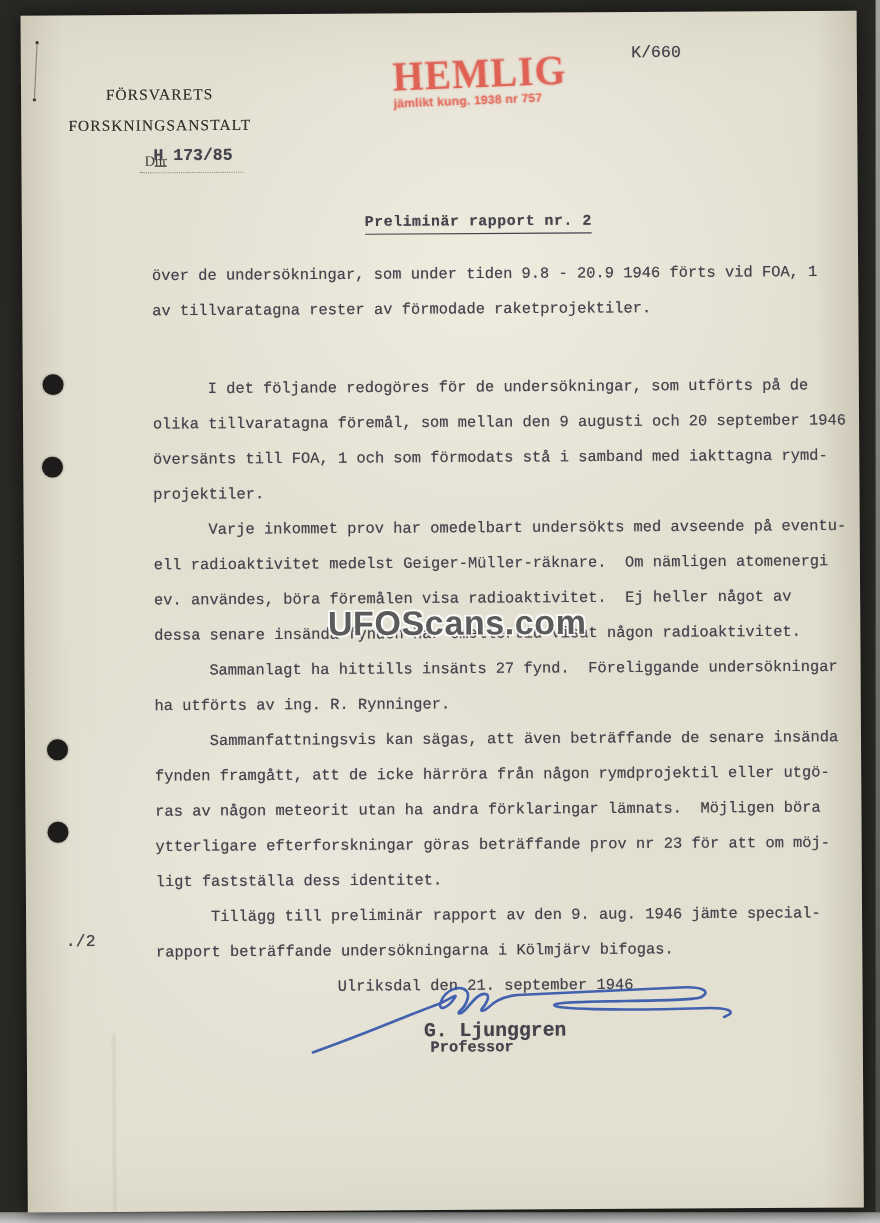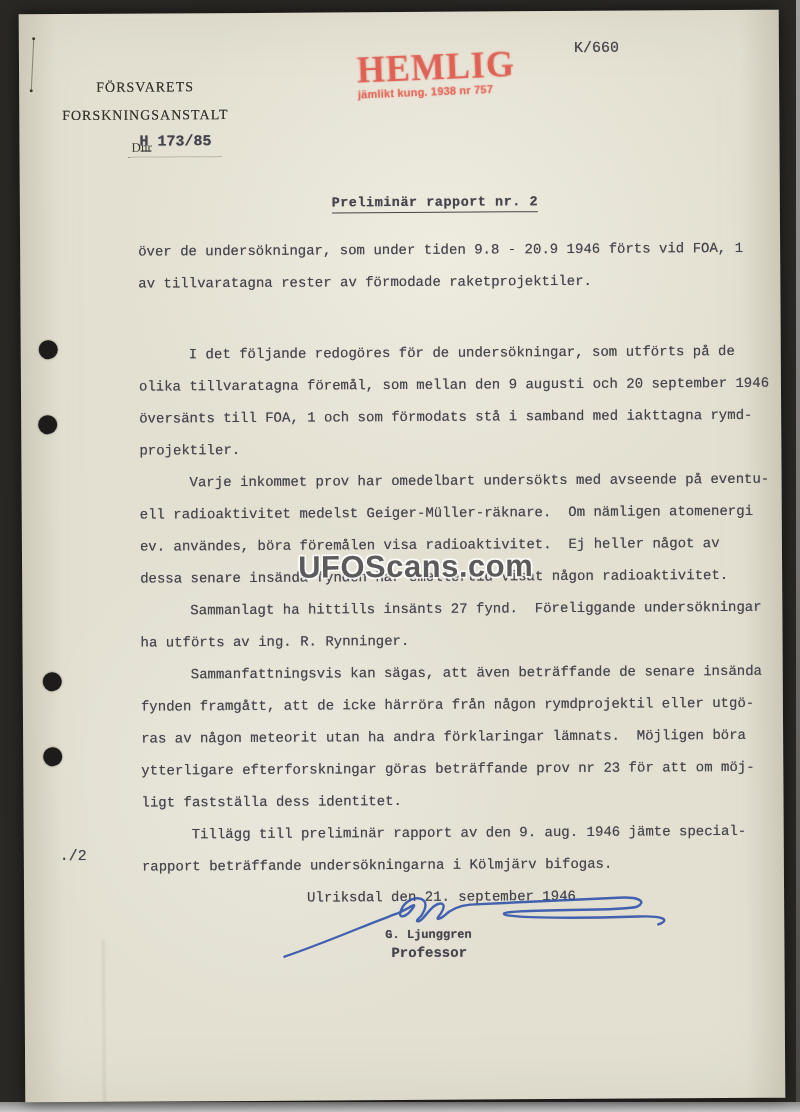--- a/index.html
+++ b/index.html
@@ -80,21 +80,21 @@
     border-bottom:1.6px solid #45434c;padding-bottom:2px;white-space:pre;
   }
   .body-text{position:absolute;left:118px;top:222px;width:640px;font-size:14px;line-height:32px;}
   .tline{white-space:pre;height:32px;}
   .tline.indent{padding-left:50px;}
   .tline.gap{margin-top:39px;}
   .tline.dateline{padding-left:165px;}
   .margin-note{position:absolute;left:36px;top:834px;font-size:15px;}
   
   .signature-svg{position:absolute;left:252px;top:878px;}
-  .sig-name{position:absolute;left:361px;top:916px;font-size:12px;font-weight:bold;white-space:pre;}
+  .sig-name{position:absolute;left:361px;top:916px;font-size:18px;font-weight:bold;white-space:pre;}
   .sig-title{position:absolute;left:367px;top:933px;font-size:14px;font-weight:bold;white-space:pre;}
   
   .watermark{
     position:absolute;left:276px;top:537px;
     font-family:"Liberation Sans",sans-serif;font-weight:bold;font-size:31px;letter-spacing:.5px;
     color:rgba(45,45,45,.78);
     text-shadow:-1.5px -1.5px 0 rgba(255,255,255,.75), 1.5px -1.5px 0 rgba(255,255,255,.75),
                 -1.5px 1.5px 0 rgba(255,255,255,.75), 1.5px 1.5px 0 rgba(255,255,255,.75),
                 0 0 4px rgba(255,255,255,.6);
   }

